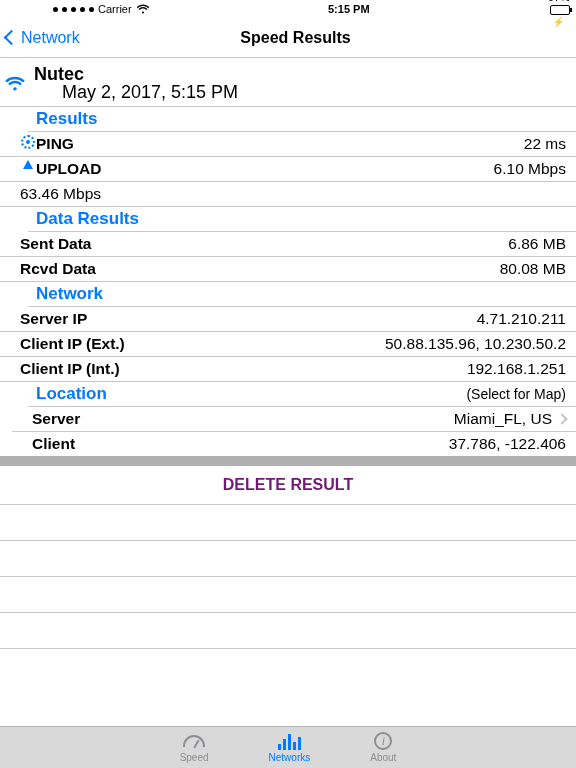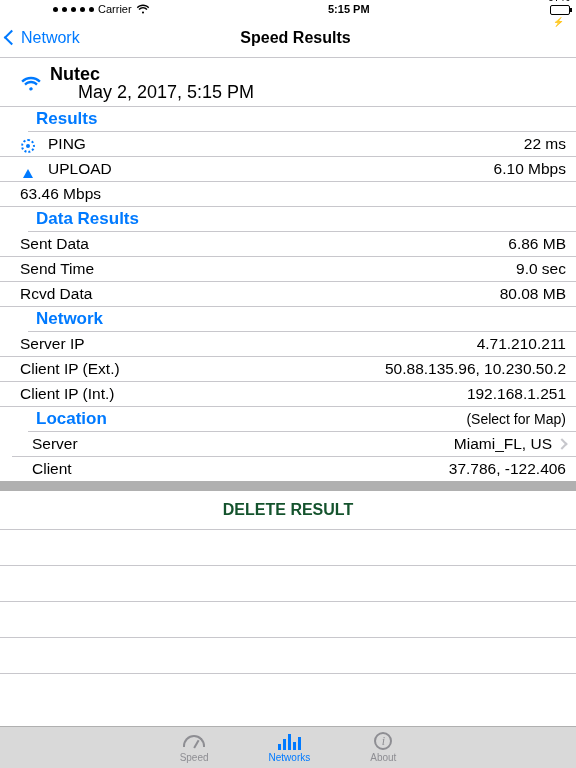--- a/index.html
+++ b/index.html
@@ -13,39 +13,39 @@
   .battery { width: 20px; height: 10px; border: 1px solid #000; border-radius: 2px; position: relative; margin-left: 2px; }
   .battery::after { content: ""; position: absolute; right: -3px; top: 2px; width: 2px; height: 4px; background: #000; }
   .battery-fill { height: 100%; width: 97%; background: #35d24a; }
   
   .nav-bar { height: 40px; border-bottom: 1px solid #c8c7cc; display: flex; align-items: center; position: relative; }
   .nav-back { display: flex; align-items: center; color: #007aff; font-size: 16px; padding-left: 6px; cursor: pointer; }
   .chev-left { width: 11px; height: 11px; border-left: 2px solid #007aff; border-bottom: 2px solid #007aff; transform: rotate(45deg); margin-right: 4px; }
   .nav-title { position: absolute; left: 15px; right: 0; text-align: center; font-weight: 600; font-size: 16px; pointer-events: none; }
   
   .content { height: calc(768px - 18px - 40px - 42px); overflow-y: auto; }
-  .header-row { display: flex; align-items: center; padding: 6px 10px 6px 20px; border-bottom: 1px solid #c8c7cc; }
+  .header-row { display: flex; align-items: center; padding: 6px 10px 6px 4px; border-bottom: 1px solid #c8c7cc; }
   .wifi-icon { width: 22px; color: #007aff; margin-right: 8px; margin-top: 2px; }
   .header-texts .name { font-size: 18px; font-weight: 700; line-height: 20px; }
   .header-texts .ts { font-size: 18px; line-height: 16px; margin-left: 28px; }
   .section-h { color: #007aff; font-size: 17px; font-weight: 700; padding: 2px 10px 2px 8px; border-bottom: 1px solid #c8c7cc; display: flex; align-items: center; justify-content: space-between; margin-left: 28px; }
   .section-h .hint { color: #000; font-weight: 400; font-size: 14px; }
   .row { display: flex; align-items: center; justify-content: space-between; font-size: 15.5px; padding: 3px 10px 3px 20px; border-bottom: 1px solid #c8c7cc; min-height: 24px; }
-  .row .label { display: flex; align-items: flex-end; gap: 12px; }
+  .row .label { display: flex; align-items: flex-start; gap: 0; font-weight: bold; }
   .row .value { font-weight: 400; display: flex; align-items: center; gap: 6px; }
   .icon-col { width: 16px; display: inline-flex; justify-content: center; color: #007aff; }
   .ping-ic { position: relative; width: 14px; height: 14px; }
   .ping-ic::before { content: ""; position: absolute; inset: 0; border: 2px dotted #007aff; border-radius: 50%; }
   .ping-ic::after { content: ""; position: absolute; left: 5px; top: 5px; width: 4px; height: 4px; background: #007aff; border-radius: 50%; }
   .arrow-up { width: 0; height: 0; border-left: 5px solid transparent; border-right: 5px solid transparent; border-bottom: 9px solid #007aff; }
   .arrow-down { width: 0; height: 0; border-left: 5px solid transparent; border-right: 5px solid transparent; border-top: 9px solid #007aff; }
   .chev-right { width: 8px; height: 8px; border-top: 2px solid #c7c7cc; border-right: 2px solid #c7c7cc; transform: rotate(45deg); }
   .tap { cursor: pointer; margin-left: 12px; }
   .gap-band { height: 10px; background: #b0b0b0; margin-top: -1px; }
-  .delete { text-align: center; color: #14532d; font-weight: 700; font-size: 16px; padding: 10px 16px; border-bottom: 1px solid #c8c7cc; cursor: pointer; }
+  .delete { text-align: center; color: #701a75; font-weight: 700; font-size: 16px; padding: 10px 16px; border-bottom: 1px solid #c8c7cc; cursor: pointer; }
   .empty { height: 36px; border-bottom: 1px solid #c8c7cc; }
   
   .tab-bar { height: 42px; background: #d9d9d9; border-top: 1px solid #b0b0b0; display: flex; justify-content: center; gap: 60px; padding-top: 3px; }
   .tab { display: flex; flex-direction: column; align-items: center; font-size: 10px; color: #8e8e93; cursor: pointer; }
   .tab.active { color: #007aff; }
   .tab .ic { height: 22px; display: flex; align-items: center; justify-content: center; }
   .gauge { width: 22px; height: 12px; border: 2px solid #8e8e93; border-bottom: none; border-radius: 22px 22px 0 0; position: relative; }
   .gauge::after { content: ""; position: absolute; left: 50%; bottom: -1px; width: 1.7px; height: 9px; background: #8e8e93; transform-origin: bottom center; transform: translateX(-50%) rotate(30deg); }
   .bars { display: flex; align-items: flex-end; gap: 2px; height: 18px; }
   .bars span { width: 3px; background: #007aff; }
@@ -121,24 +121,20 @@
   </div>
 
   <div class="section-h">
       <span>Data Results</span>
     </div>
   <div class="row">
       <span class="label">Sent Data</span>
       <span class="value">6.86 MB</span>
     </div>
   <div class="row">
-      <span class="label">Send Time</span>
-      <span class="value">9.0 sec</span>
-    </div>
-  <div class="row">
       <span class="label">Rcvd Data</span>
       <span class="value">80.08 MB</span>
     </div>
 
   <div class="section-h">
       <span>Network</span>
     </div>
   <div class="row">
       <span class="label">Server IP</span>
       <span class="value">4.71.210.211</span>

